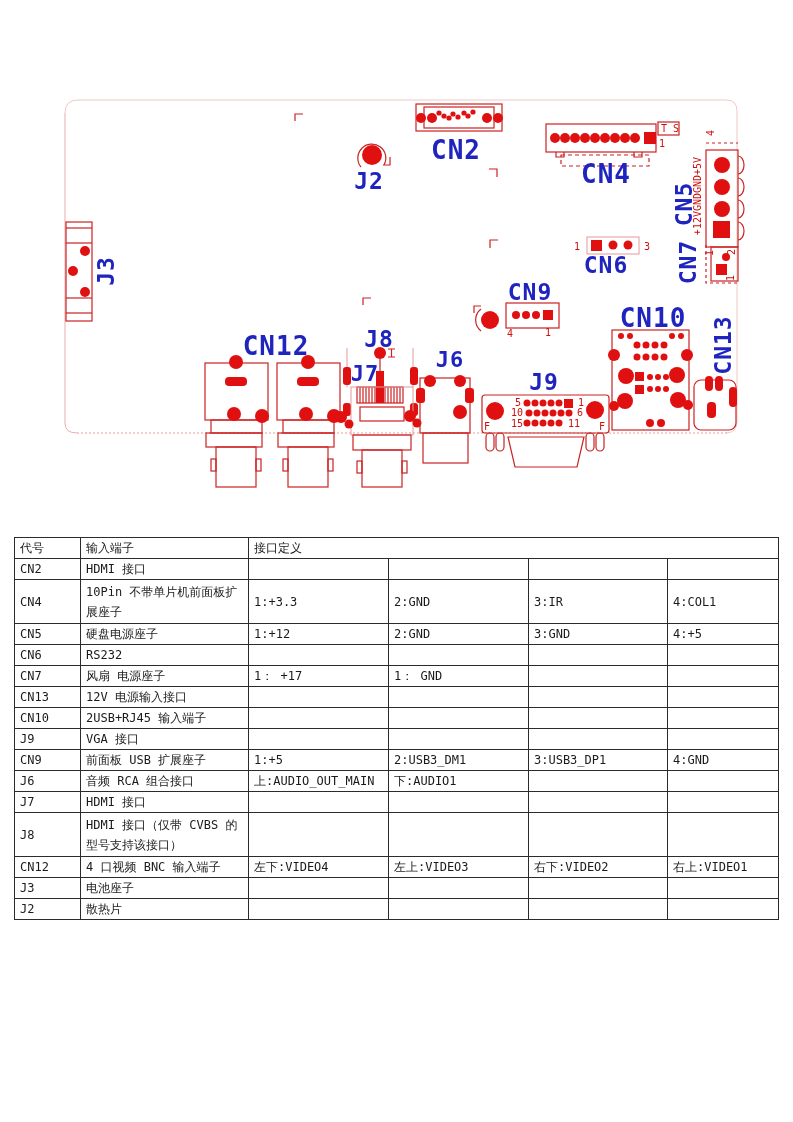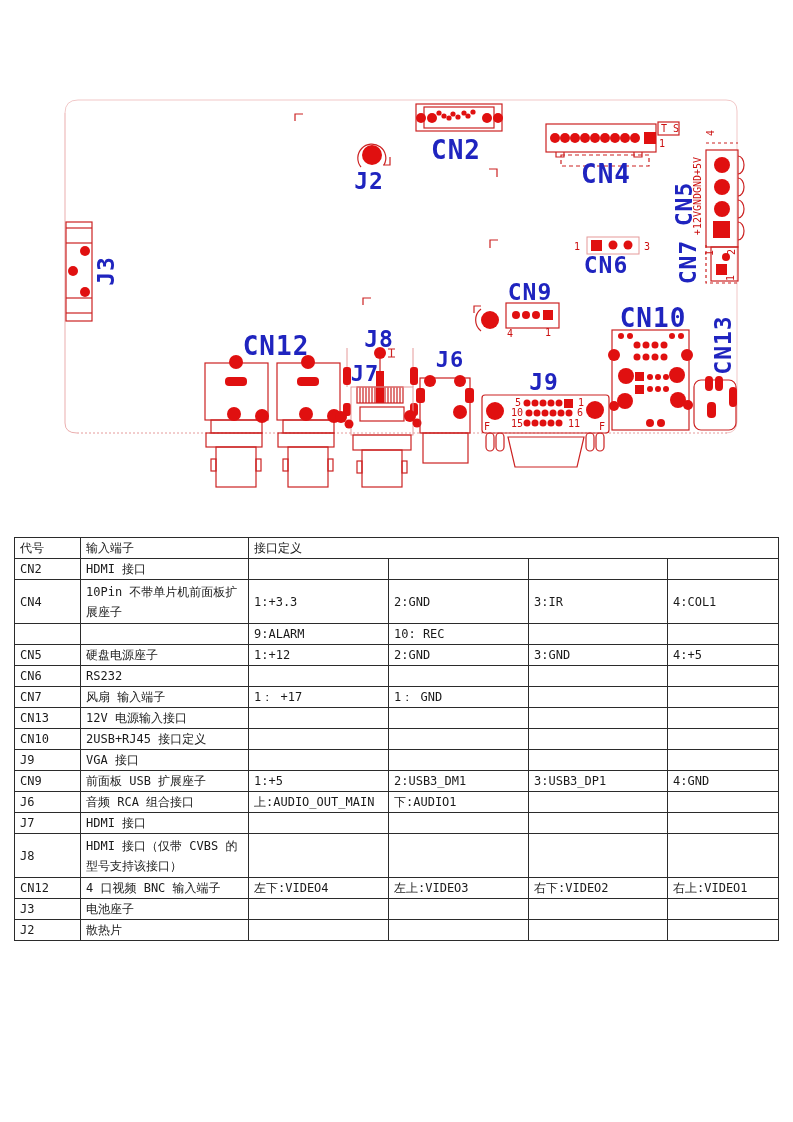--- a/index.html
+++ b/index.html
@@ -323,62 +323,54 @@
         </tr>
         <tr class="tall">
           <td>CN4</td>
           <td>10Pin 不带单片机前面板扩展座子</td>
           <td>1:+3.3</td>
           <td>2:GND</td>
           <td>3:IR</td>
           <td>4:COL1</td>
         </tr>
         <tr class="">
-          <td></td>
-          <td></td>
-          <td>9:ALARM</td>
-          <td>10: REC</td>
-          <td></td>
-          <td></td>
-        </tr>
-        <tr class="">
           <td>CN5</td>
           <td>硬盘电源座子</td>
           <td>1:+12</td>
           <td>2:GND</td>
           <td>3:GND</td>
           <td>4:+5</td>
         </tr>
         <tr class="">
           <td>CN6</td>
           <td>RS232</td>
           <td></td>
           <td></td>
           <td></td>
           <td></td>
         </tr>
         <tr class="">
           <td>CN7</td>
-          <td>风扇 输入端子</td>
+          <td>风扇 电源座子</td>
           <td>1： +17</td>
           <td>1： GND</td>
           <td></td>
           <td></td>
         </tr>
         <tr class="">
           <td>CN13</td>
           <td>12V 电源输入接口</td>
           <td></td>
           <td></td>
           <td></td>
           <td></td>
         </tr>
         <tr class="">
           <td>CN10</td>
-          <td>2USB+RJ45 接口定义</td>
+          <td>2USB+RJ45 输入端子</td>
           <td></td>
           <td></td>
           <td></td>
           <td></td>
         </tr>
         <tr class="">
           <td>J9</td>
           <td>VGA 接口</td>
           <td></td>
           <td></td>

